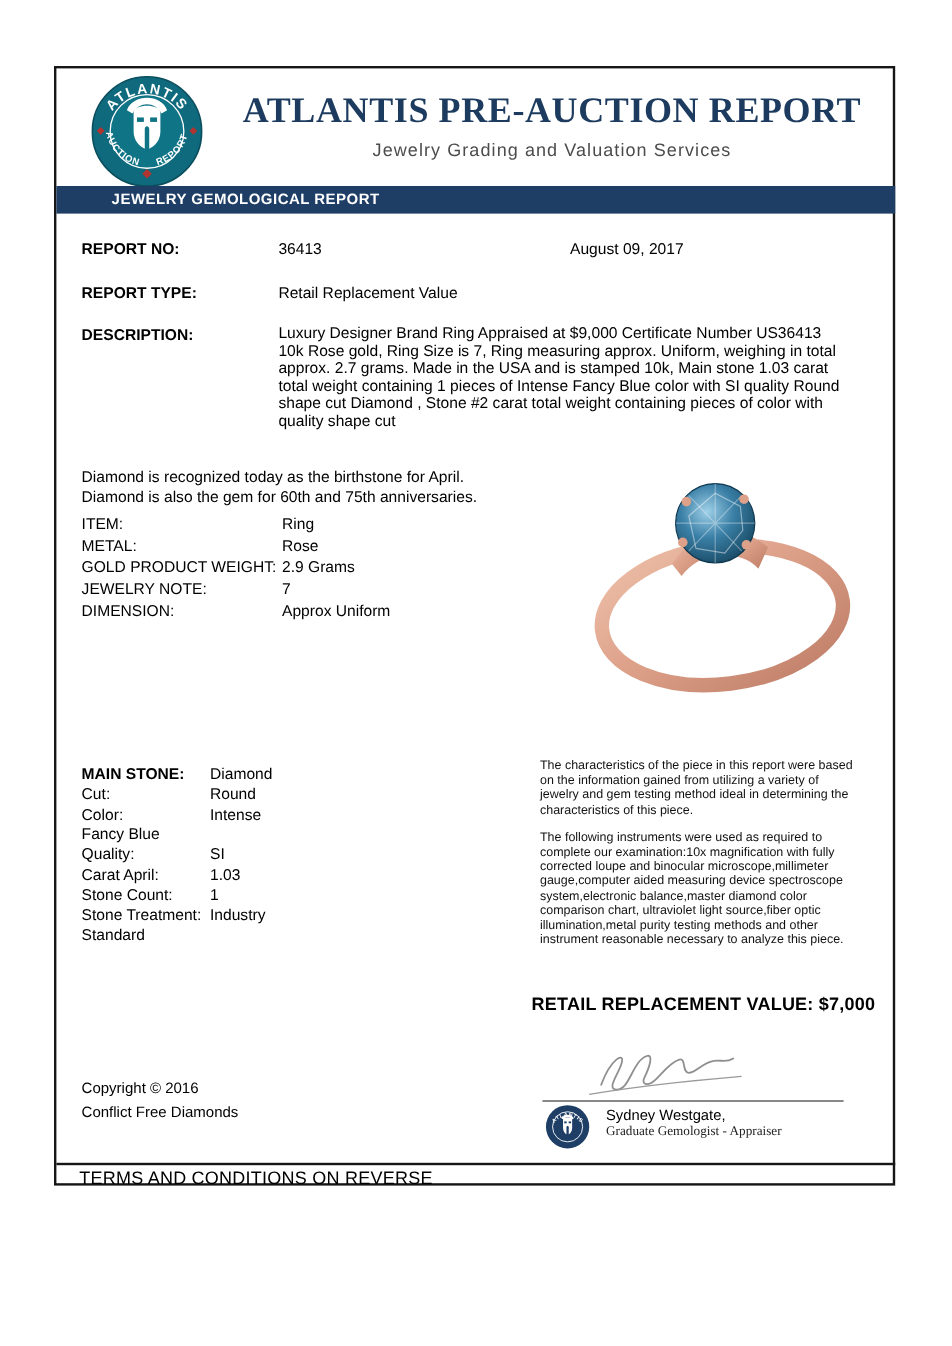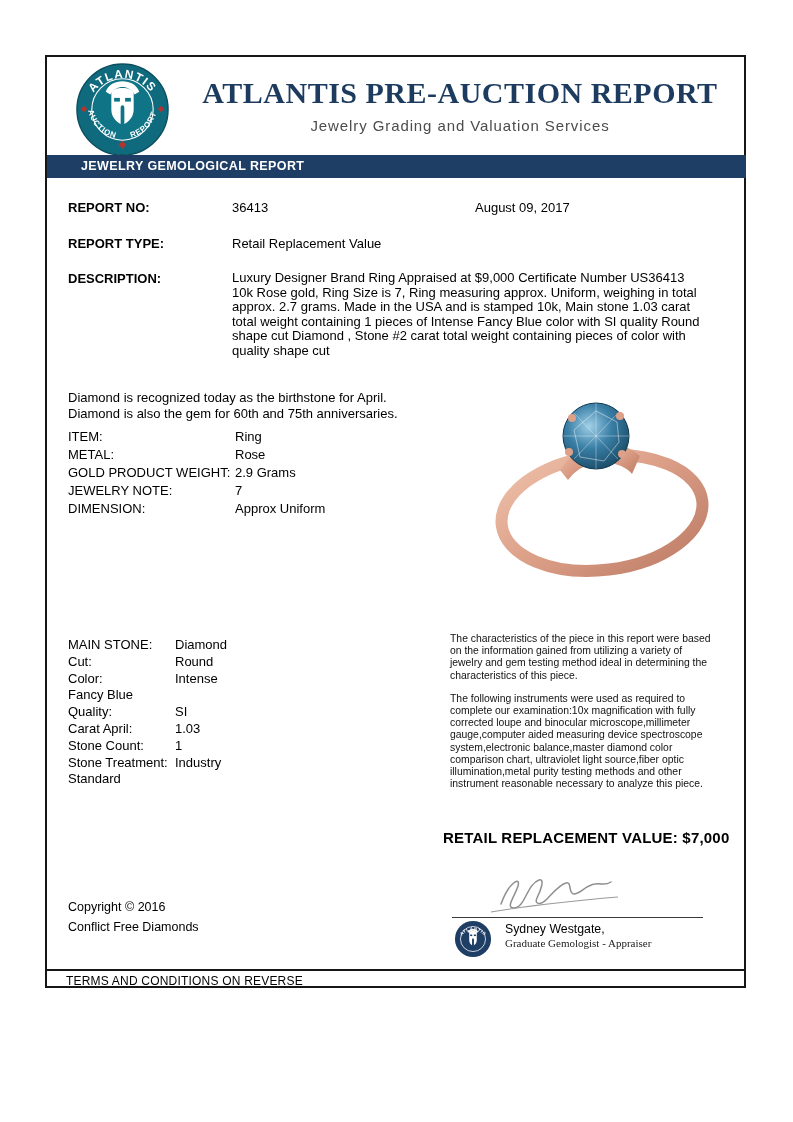--- a/index.html
+++ b/index.html
@@ -18,21 +18,21 @@
   .header-text { left:180px; top:76px; width:560px; text-align:center; }
   .title {
     font-family:"Liberation Serif", serif; font-weight:700;
     font-size:30px; color:#1c3b5e; letter-spacing:0.5px; white-space:nowrap;
   }
   .subtitle { margin-top:7px; font-size:15px; color:#4c4c4c; letter-spacing:0.9px; }
 
   .banner {
     left:47px; top:155px; width:699px; height:23px;
     background:#1e3e66; color:#fff; font-size:12.5px; font-weight:700;
-    line-height:23px; padding-left:34px; letter-spacing:0.4px;
+    line-height:23px; padding-left:46px; letter-spacing:0.4px;
   }
 
   
   .row { left:68px; width:642px; font-size:13px; position:absolute; }
   .row-1 { top:200px; }
   .row-2 { top:236px; }
   .row-3 { top:271px; }
   .lbl { font-weight:700; display:inline-block; width:164px; vertical-align:top; }
   .val { vertical-align:top; }
   .date { position:absolute; left:407px; top:0; }
@@ -45,41 +45,41 @@
   .detail-row { margin-bottom:4px; line-height:14px; }
   .dl { font-weight:400; display:inline-block; width:167px; }
 
   
   .ring-wrap { left:468px; top:386px; width:268px; height:212px; }
 
   
   .main-stone { left:68px; top:637px; width:176px; font-size:13px; line-height:16px; }
   .ms-row { margin-bottom:1px; }
   .ms-label { display:inline-block; width:107px; vertical-align:top; }
-  .ms-bold { font-weight:400; }
+  .ms-bold { font-weight:700; }
 
   
   .chars { left:450px; top:633px; width:263px; font-size:10.4px; line-height:12.2px; color:#111; }
   .chars p + p { margin-top:11px; }
 
   .retail { left:443px; top:829px; font-size:15px; font-weight:700; letter-spacing:0.2px; }
 
   .copyright { left:68px; top:900px; font-size:12.5px; }
   .conflict { left:68px; top:920px; font-size:12.5px; }
 
   
   .sig-svg { left:487px; top:870px; width:135px; height:48px; }
   .sig-line { left:452px; top:917px; width:251px; border-top:1px solid #3a3a3a; height:0; }
   .badge-small { left:454px; top:920px; width:38px; height:38px; }
   .signer-name { left:505px; top:922px; font-size:12.3px; }
   .signer-title { left:505px; top:937px; font-size:11px; color:#222;font-family:Liberation Serif, serif; }
 
   
   .terms-line { left:47px; top:969px; width:699px; border-top:2px solid #161616; height:0; }
-  .terms-text { left:66px; top:974px; font-size:12px; letter-spacing:0.2px; }
+  .terms-text { left:66px; top:974px; font-size:15px; letter-spacing:0.2px; }
 </style>
 </head>
 <body>
 
 <div class="abs frame"></div>
 
 <div class="abs logo-wrap">
   <svg viewBox="0 0 100 100" width="93" height="93" xmlns="http://www.w3.org/2000/svg">
     <circle cx="50" cy="50" r="49" fill="#0f6a7d" stroke="#0b4f5e" stroke-width="1.5"></circle>
     <circle cx="50" cy="50" r="33" fill="#107487" stroke="#ffffff" stroke-width="1.2"></circle>

